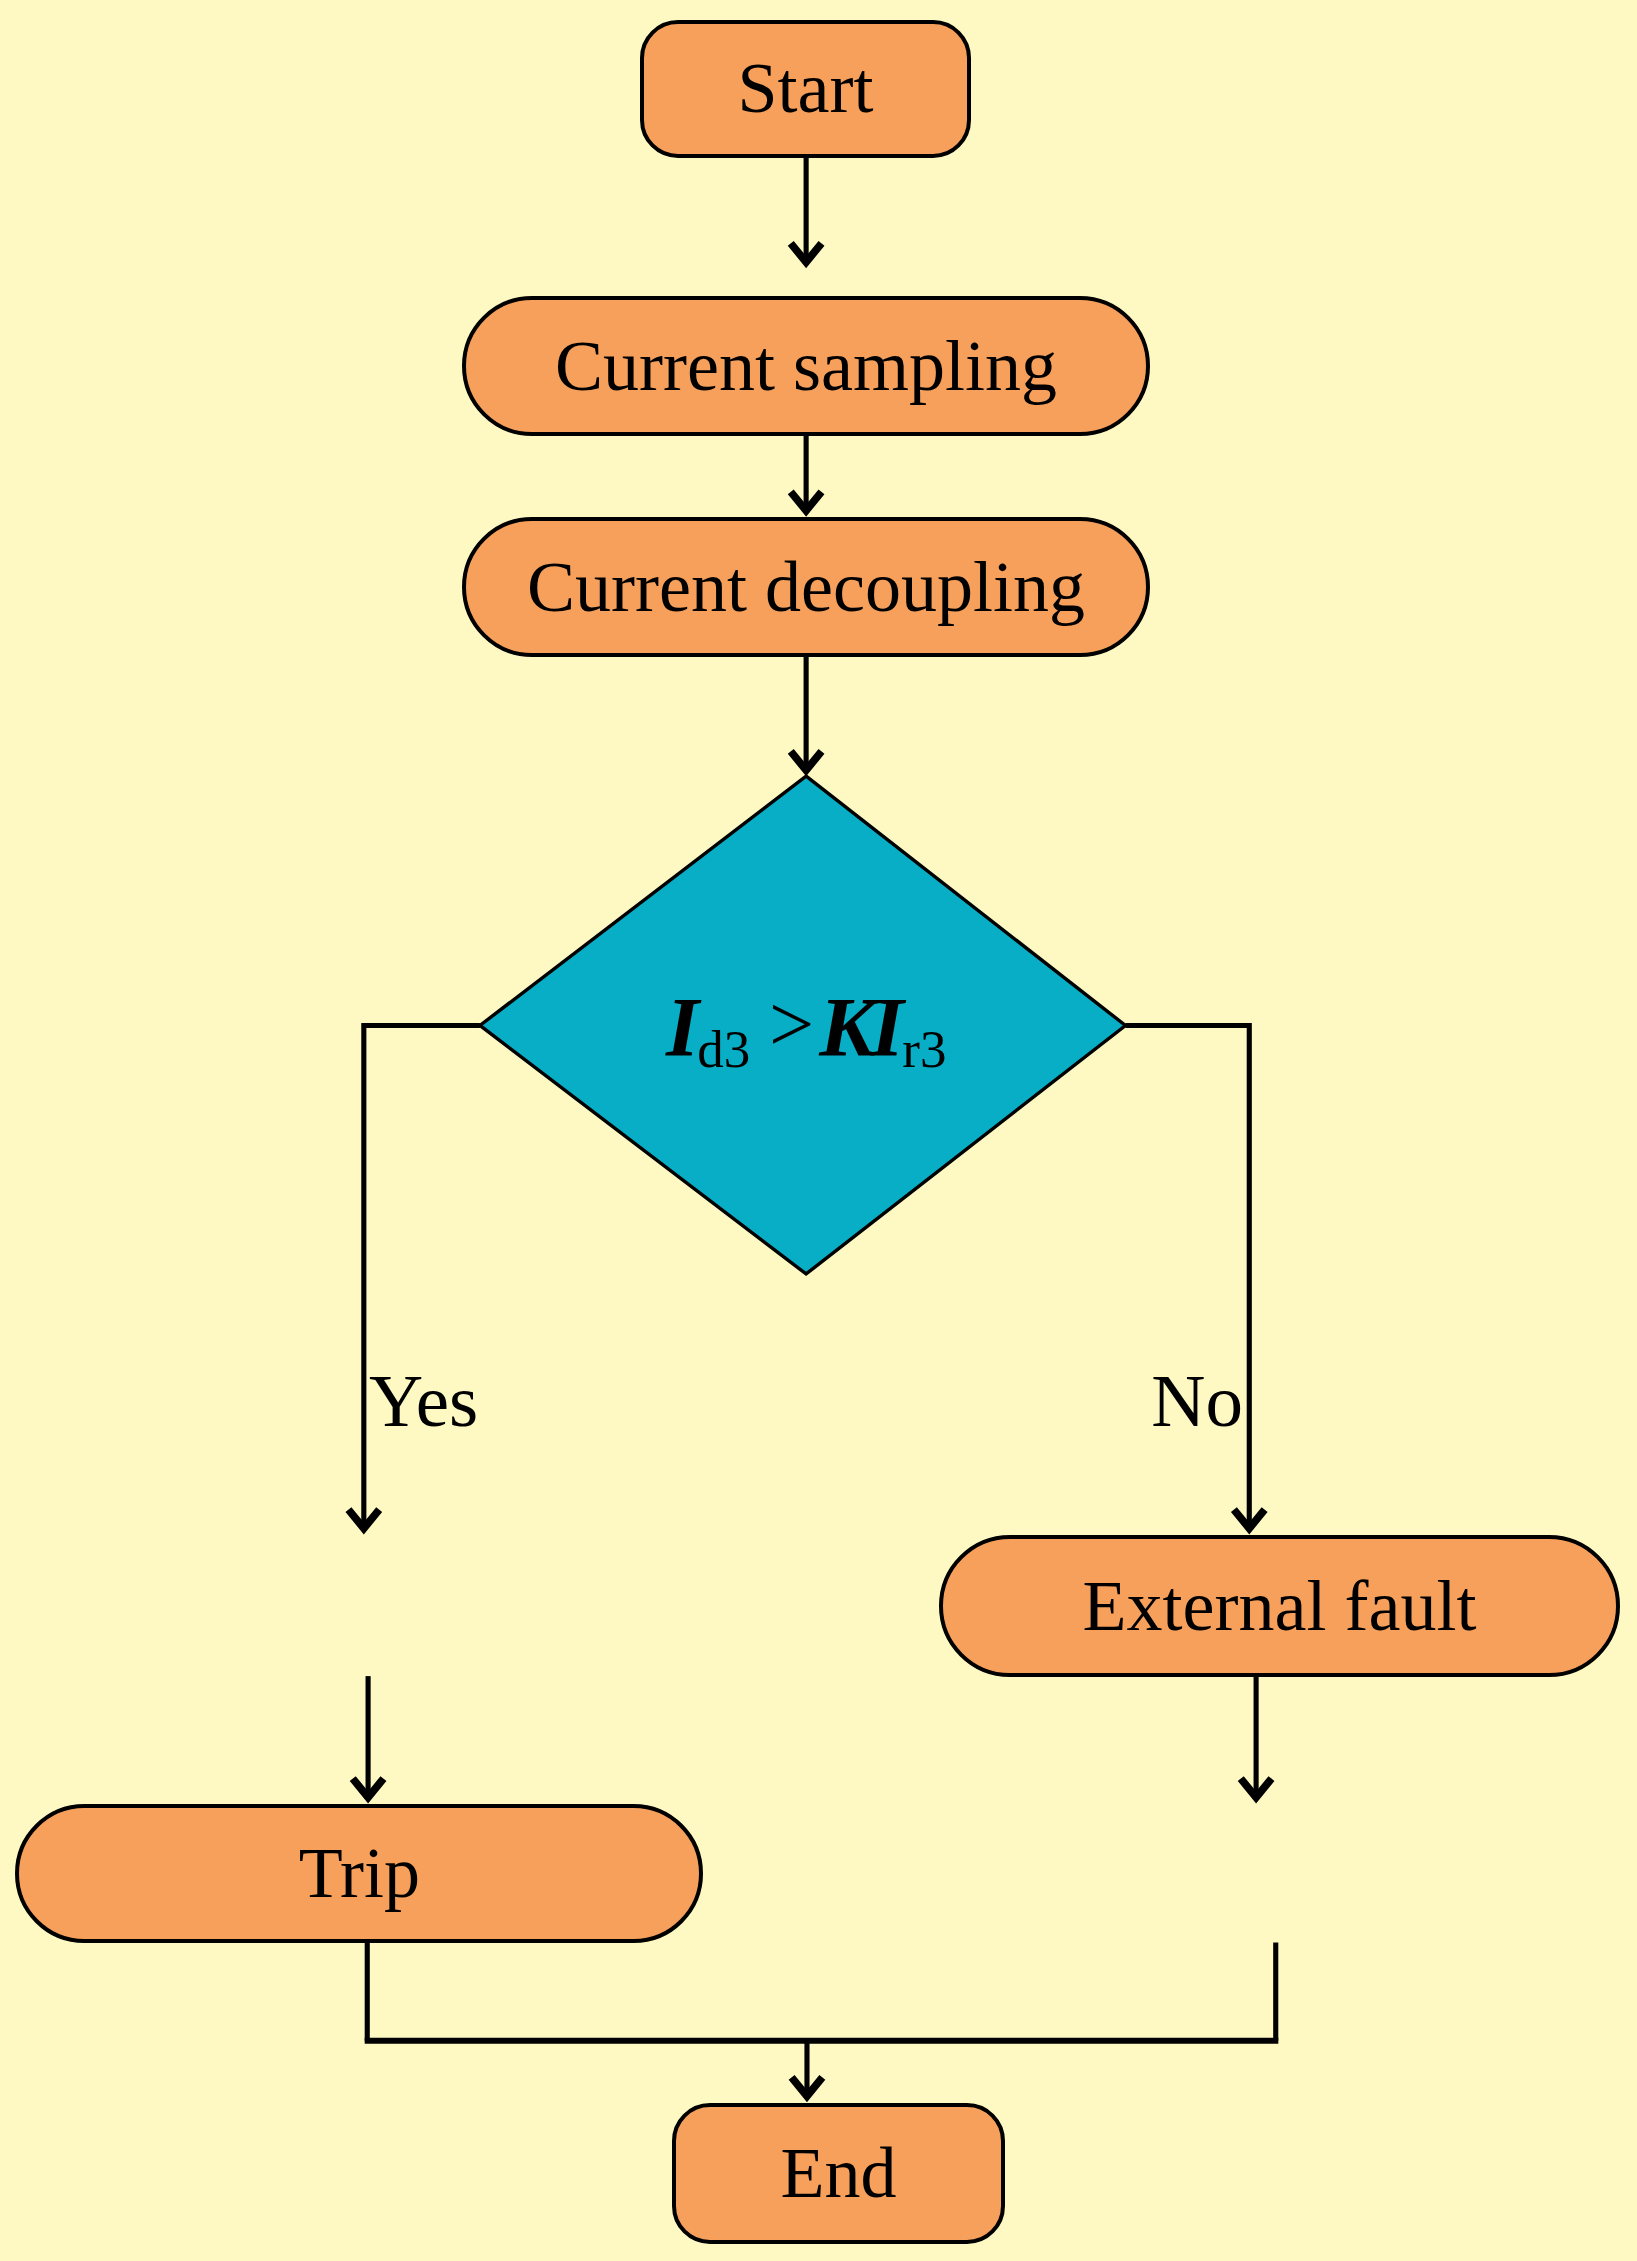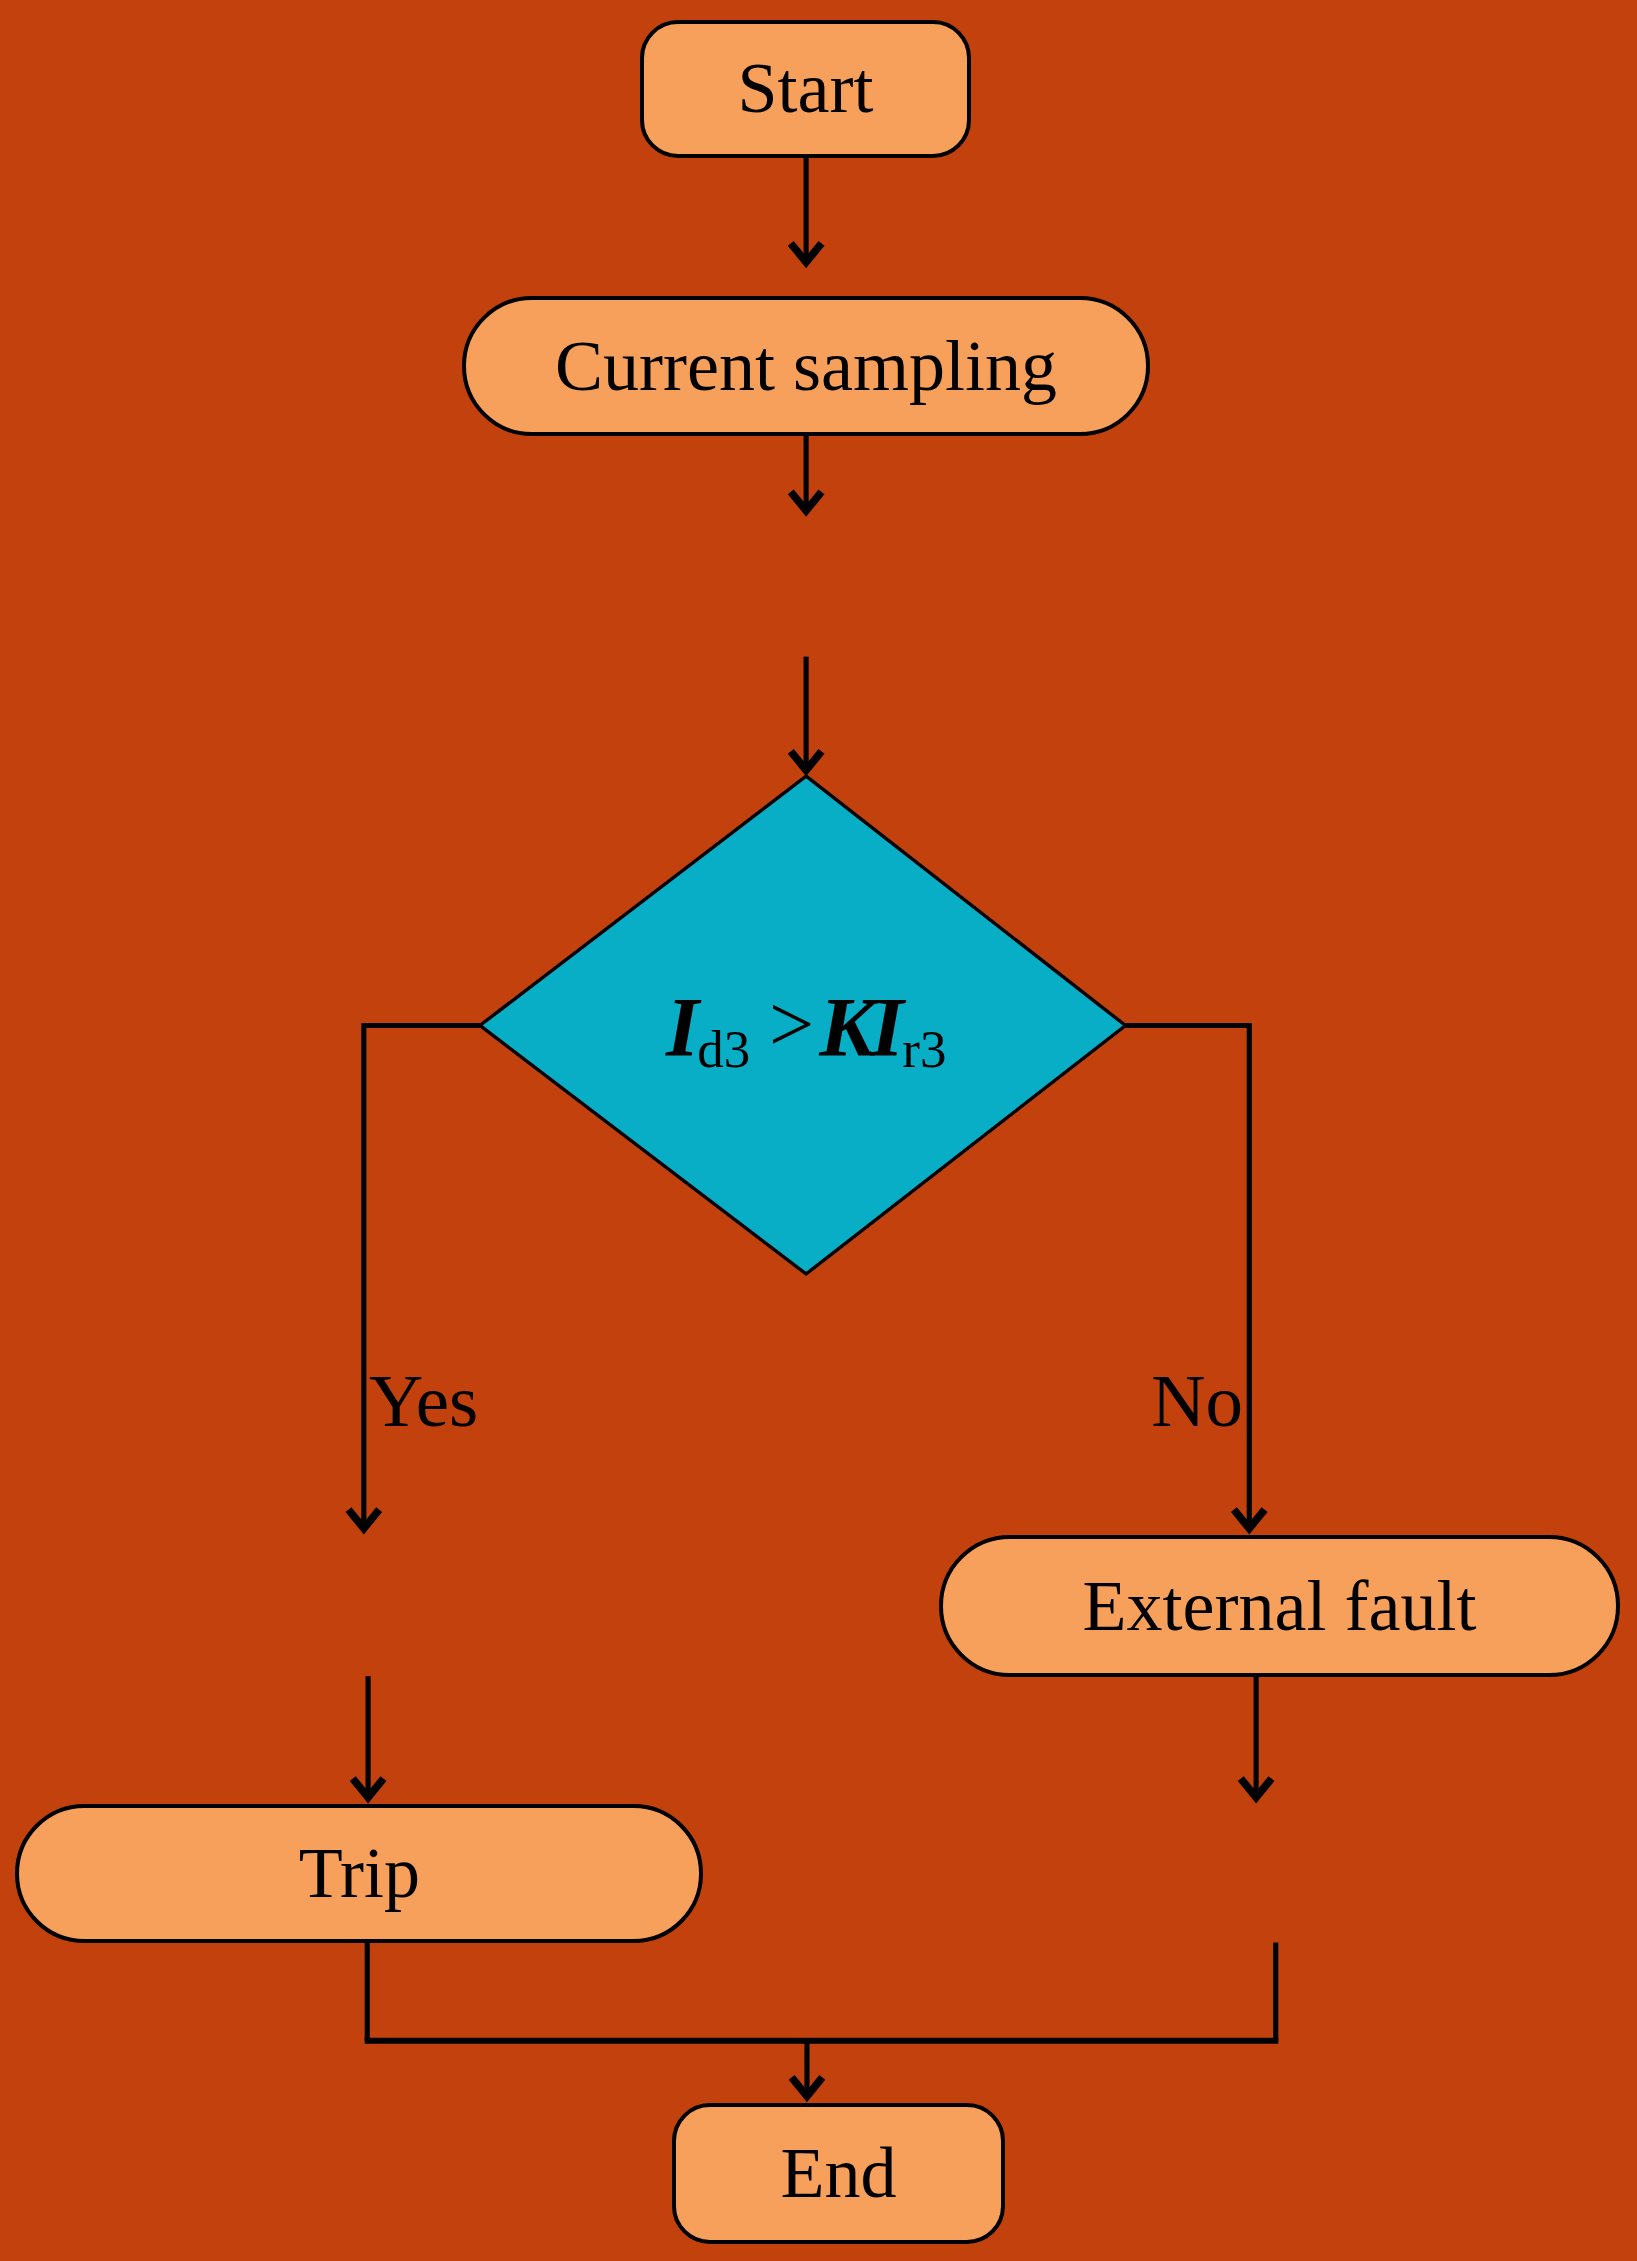--- a/index.html
+++ b/index.html
@@ -1,20 +1,20 @@
 <!DOCTYPE html>
 <html style="--node_fill: #F7A05B; --decision_fill: #07AEC6; --line: #000000;font-size:13.7px"><head>
 <meta charset="utf-8">
 <style>
   html,body{margin:0;padding:0;background:#fff;}
   #canvas{
     position:relative;
     width:1637px;
     height:2261px;
-    background:#c2410c;
+    background:#fef9c3;
     font-family:"Liberation Serif","DejaVu Serif",serif;
     overflow:hidden;
   }
   #wires{position:absolute;left:0;top:0;width:1637px;height:2261px;}
   .node{
     position:absolute;
     box-sizing:border-box;
     background:var(--node_fill,#F7A05B);
     border:4.3px solid var(--line,#000);
     display:flex;
@@ -71,20 +71,23 @@
   </svg>
 
   <div class="node rounded" style="left:640px;top:19.6px;width:331px;height:138px;">
     <span>Start</span>
   </div>
 
   <div class="node capsule" style="left:462px;top:268px;width:688px;height:140px;margin-top:28px;">
     <span>Current sampling</span>
   </div>
 
+  <div class="node capsule" style="left:462px;top:517px;width:688px;height:140px;">
+    <span>Current decoupling</span>
+  </div>
 
   <div class="formula">
     <span class="f-base">I</span>
       <span class="f-sub">d3</span>
       <span class="f-op">&gt;</span>
       <span class="f-coeff">K</span>
       <span class="f-base">I</span>
       <span class="f-sub">r3</span>
   </div>
 

